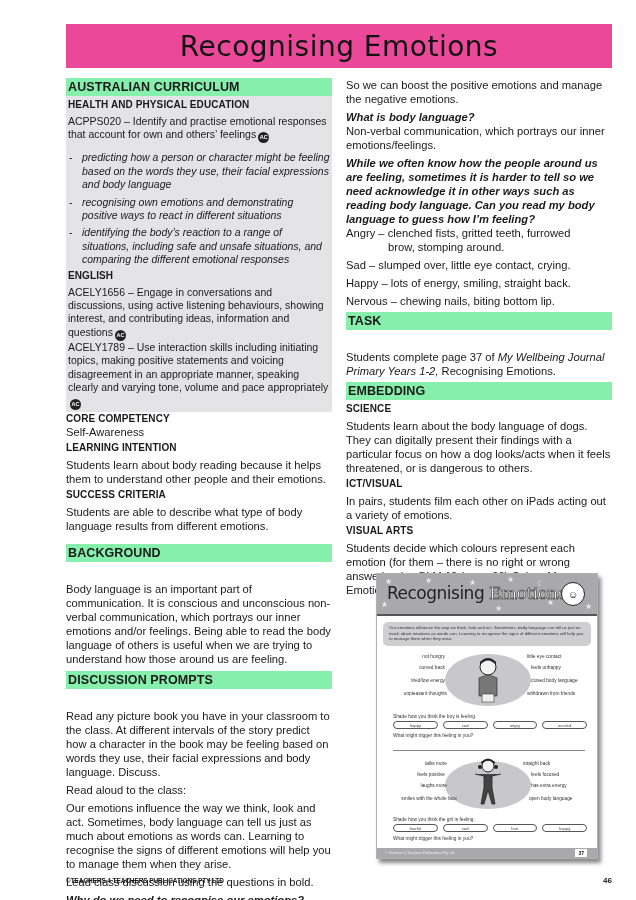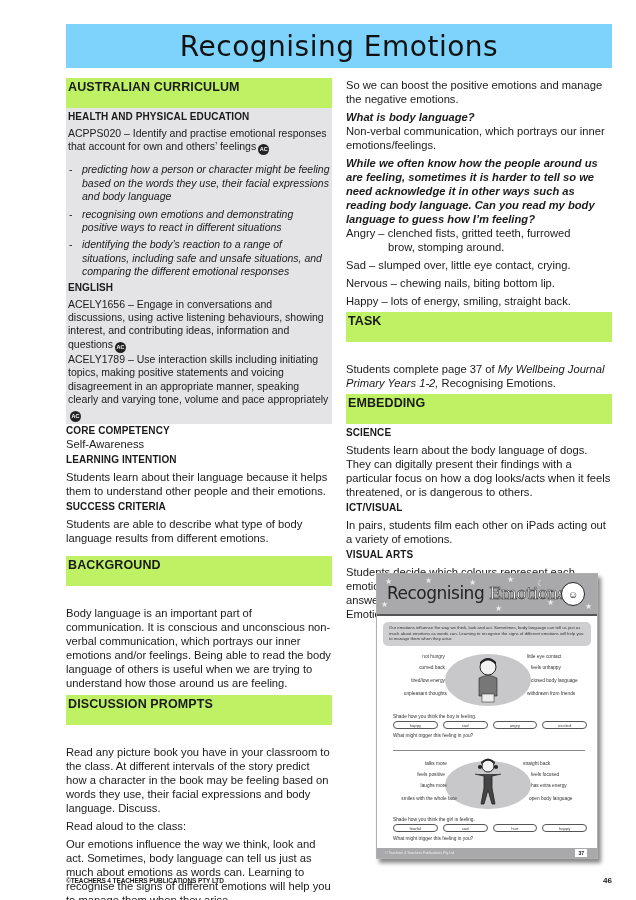--- a/index.html
+++ b/index.html
@@ -1,34 +1,34 @@
 <!DOCTYPE html>
 <html><head>
 <meta charset="utf-8">
 <style>
   * { box-sizing: border-box; margin: 0; padding: 0; }
   html, body { width: 636px; height: 900px; background: #ffffff; overflow: hidden; }
   body { font-family: "Liberation Sans", sans-serif; color: #1a1a1a; position: relative; }
 
   .title-bar {
     position: absolute; left: 66px; top: 24px; width: 546px; height: 44px;
-    background: #7dd3fc; display: flex; align-items: center; justify-content: center;
+    background: #ec4899; display: flex; align-items: center; justify-content: center;
   }
   .title-bar h1 {
     font-family: "DejaVu Sans", sans-serif; font-weight: normal; font-size: 28px;
     letter-spacing: 0.5px; color: #111;
   }
 
   .col { position: absolute; top: 78px; }
   .col-left { left: 66px; width: 266px; }
   .col-right { left: 346px; width: 266px; }
 
   .sec-head {
-    background: #bef264; font-weight: bold; font-size: 12.5px; padding: 1px 2px 1px 2px;
-    height: 30px; line-height: 17px; letter-spacing: 0.1px;
+    background: #86efac; font-weight: bold; font-size: 12.5px; padding: 1px 2px 1px 2px;
+    height: 18px; line-height: 17px; letter-spacing: 0.1px;
   }
   .curr-box { background: #e4e4e6; padding: 0 2px 2px 2px; }
   .sub-head { font-weight: bold; font-size: 10px; line-height: 13px; padding-top: 2px; letter-spacing: 0.1px; }
   p, li { font-size: 11.2px; line-height: 14px; }
   .sp { margin-top: 4px; }
   .sp2 { margin-top: 20px; }
   .bold { font-weight: normal; }
   .it { font-style: italic; }
   .bi { font-weight: bold; font-style: italic; }
   .small { font-size: 10.5px; line-height: 13.4px; }
@@ -124,21 +124,21 @@
       <span class="bold">ACELY1656 –</span><span> Engage in conversations and discussions, using active listening behaviours, showing interest, and contributing ideas, information and questions</span><span class="ac-icon">AC</span>
     </p>
     <p class="small">
       <span class="bold">ACELY1789 –</span><span> Use interaction skills including initiating topics, making positive statements and voicing disagreement in an appropriate manner, speaking clearly and varying tone, volume and pace appropriately</span><span class="ac-icon">AC</span>
     </p>
   </div>
 
   <div class="sub-head" style="padding-top:0">CORE COMPETENCY</div>
   <p>Self-Awareness</p>
   <div class="sub-head">LEARNING INTENTION</div>
-  <p class="sp">Students learn about their language because it helps them to understand other people and their emotions.</p>
+  <p class="sp">Students learn about body reading because it helps them to understand other people and their emotions.</p>
   <div class="sub-head">SUCCESS CRITERIA</div>
   <p class="sp">Students are able to describe what type of body language results from different emotions.</p>
 
   <div class="sec-head" style="margin-top:11px">BACKGROUND</div>
   <p class="sp2">Body language is an important part of communication. It is conscious and unconscious non-verbal communication, which portrays our inner emotions and/or feelings. Being able to read the body language of others is useful when we are trying to understand how those around us are feeling.</p>
 
   <div class="sec-head" style="margin-top:5px">DISCUSSION PROMPTS</div>
   <p class="sp2">Read any picture book you have in your classroom to the class. At different intervals of the story predict how a character in the book may be feeling based on words they use, their facial expressions and body language. Discuss.</p>
   <p class="sp">Read aloud to the class:</p>
   <p class="sp">Our emotions influence the way we think, look and act. Sometimes, body language can tell us just as much about emotions as words can. Learning to recognise the signs of different emotions will help you to manage them when they arise.</p>
@@ -147,22 +147,22 @@
 </div>
 
 <div class="col col-right">
   <p>So we can boost the positive emotions and manage the negative emotions.</p>
   <p class="sp bi">What is body language?</p>
   <p>Non-verbal communication, which portrays our inner emotions/feelings.</p>
   <p class="sp bi">While we often know how the people around us are feeling, sometimes it is harder to tell so we need acknowledge it in other ways such as reading body language. Can you read my body language to guess how I’m feeling?</p>
   <p>Angry – clenched fists, gritted teeth, furrowed</p>
   <p class="indent">brow, stomping around.</p>
   <p class="sp">Sad – slumped over, little eye contact, crying.</p>
+  <p class="sp">Happy – lots of energy, smiling, straight back.</p>
   <p class="sp">Nervous – chewing nails, biting bottom lip.</p>
-  <p class="sp">Happy – lots of energy, smiling, straight back.</p>
 
   <div class="sec-head" style="margin-top:4px">TASK</div>
   <p class="sp2">
     <span>Students complete page 37 of </span><span class="it">My Wellbeing Journal Primary Years 1-2,</span><span> Recognising Emotions.</span>
   </p>
 
   <div class="sec-head" style="margin-top:4px">EMBEDDING</div>
   <div class="sub-head">SCIENCE</div>
   <p class="sp">Students learn about the body language of dogs. They can digitally present their findings with a particular focus on how a dog looks/acts when it feels threatened, or is dangerous to others.</p>
   <div class="sub-head">ICT/VISUAL</div>

